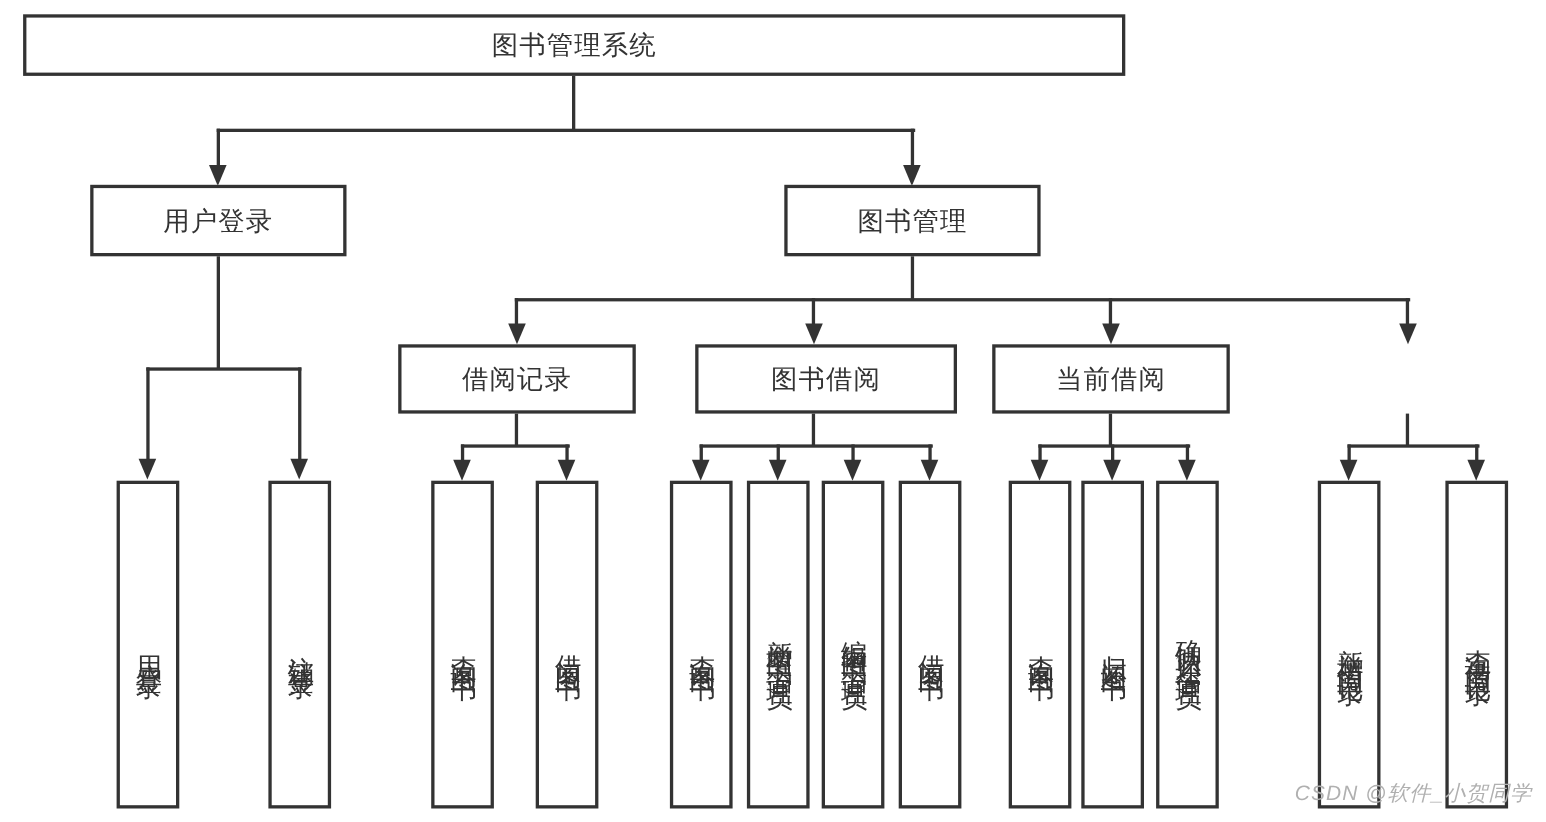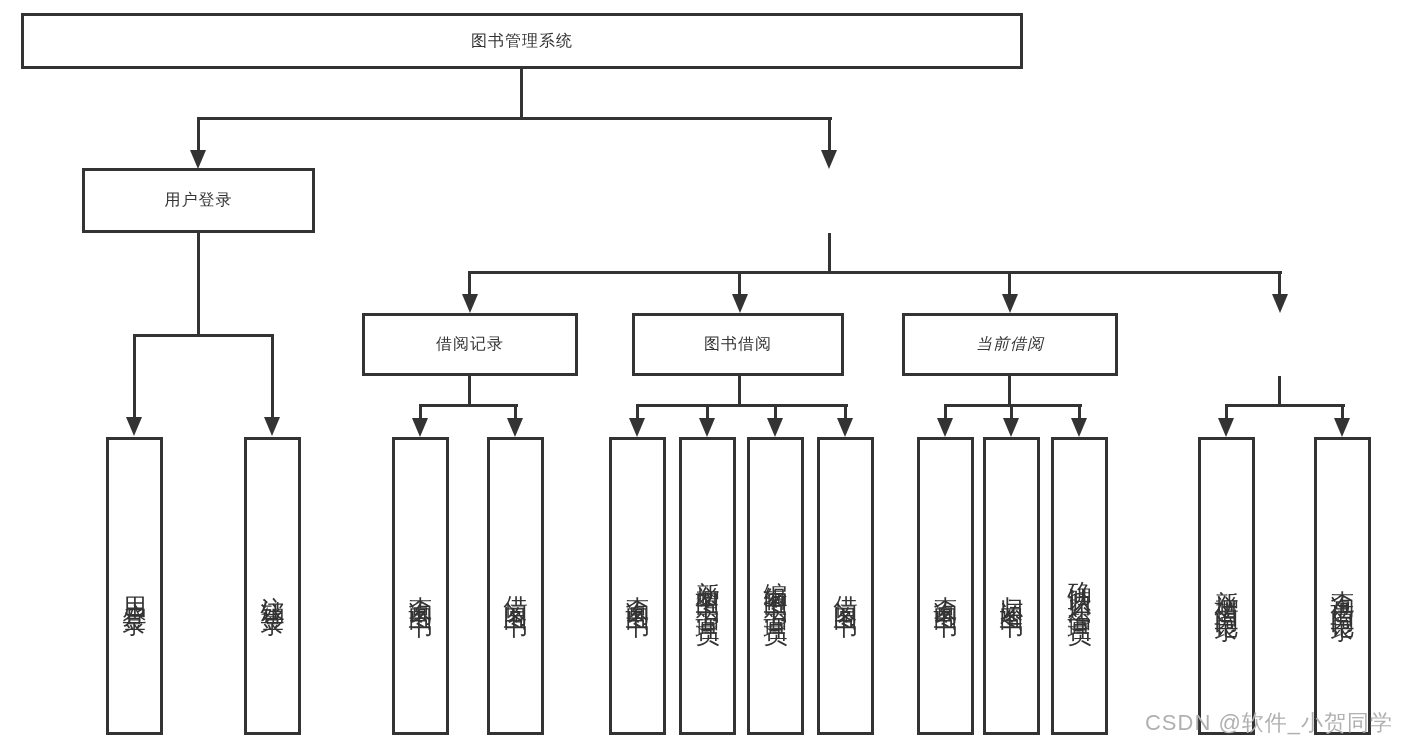--- a/index.html
+++ b/index.html
@@ -15,21 +15,21 @@
     position: absolute;
     box-sizing: border-box;
     border: 3px solid var(--line, #333);
     background: #ffffff;
     display: flex;
     align-items: center;
     justify-content: center;
     color: var(--text, #333);
   }
   .hbox {
-    font-size: 16px;
+    font-size: 24px;
     letter-spacing: 1px;
     font-weight: 500;
   }
   .vbox {
     writing-mode: vertical-rl;
     text-orientation: mixed;
     font-size: 24px;
     letter-spacing: 6px;
     line-height: 1;
     font-weight: 500;
@@ -41,44 +41,48 @@
     position: absolute;
     width: 0; height: 0;
     border-left: 8px solid transparent;
     border-right: 8px solid transparent;
     border-top: 19px solid var(--line, #333);
   }
   .watermark {
     position: absolute;
     right: 12px;
     top: 708px;
-    font-size: 22px;
+    font-size: 19px;
     color: var(--wm, #b0b0b0);
     letter-spacing: 1px;
     white-space: nowrap;
+    font-style: italic;
   }
 </style>
 </head>
 <body>
 
 <div class="canvas">
 
   <div class="box hbox" style="left:21px; top:13px; width:1002px; height:56px;">
     <span>图书管理系统</span>
   </div>
 
   <i class="vl" style="left:520px; top:69px; height:50px;"></i>
   <i class="hl" style="left:197px; top:117px; width:635px;"></i>
   <i class="vl" style="left:197px; top:117px; height:35px;"></i>
   <i class="arr" style="left:190px; top:150px;"></i>
   <i class="vl" style="left:828px; top:117px; height:35px;"></i>
   <i class="arr" style="left:821px; top:150px;"></i>
 
   <div class="box hbox" style="left:82px; top:168px; width:233px; height:65px;">
     <span>用户登录</span>
+  </div>
+  <div class="box hbox" style="left:713px; top:168px; width:233px; height:65px;">
+    <span>图书管理</span>
   </div>
 
   <i class="vl" style="left:197px; top:233px; height:103px;"></i>
   <i class="hl" style="left:133px; top:334px; width:141px;"></i>
   <i class="vl" style="left:133px; top:334px; height:84px;"></i>
   <i class="arr" style="left:126px; top:417px;"></i>
   <i class="vl" style="left:271px; top:334px; height:84px;"></i>
   <i class="arr" style="left:264px; top:417px;"></i>
 
   <i class="vl" style="left:828px; top:233px; height:40px;"></i>
@@ -88,24 +92,24 @@
   <i class="vl" style="left:738px; top:271px; height:26px;"></i>
   <i class="arr" style="left:732px; top:294px;"></i>
   <i class="vl" style="left:1008px; top:271px; height:26px;"></i>
   <i class="arr" style="left:1002px; top:294px;"></i>
   <i class="vl" style="left:1278px; top:271px; height:26px;"></i>
   <i class="arr" style="left:1272px; top:294px;"></i>
 
   <div class="box hbox" style="left:362px; top:313px; width:216px; height:63px;">
     <span>借阅记录</span>
   </div>
-  <div class="box hbox" style="left:632px; top:313px; width:212px; height:63px;">
+  <div class="box hbox" style="left:632px; top:313px; width:238px; height:63px;">
     <span>图书借阅</span>
   </div>
-  <div class="box hbox" style="left:902px; top:313px; width:216px; height:63px;font-style:italic;">
+  <div class="box hbox" style="left:902px; top:313px; width:216px; height:63px;">
     <span>当前借阅</span>
   </div>
 
   <i class="vl" style="left:468px; top:376px; height:30px;"></i>
   <i class="hl" style="left:419px; top:404px; width:99px;"></i>
   <i class="vl" style="left:419px; top:404px; height:16px;"></i>
   <i class="arr" style="left:412px; top:418px;"></i>
   <i class="vl" style="left:514px; top:404px; height:16px;"></i>
   <i class="arr" style="left:507px; top:418px;"></i>
 

